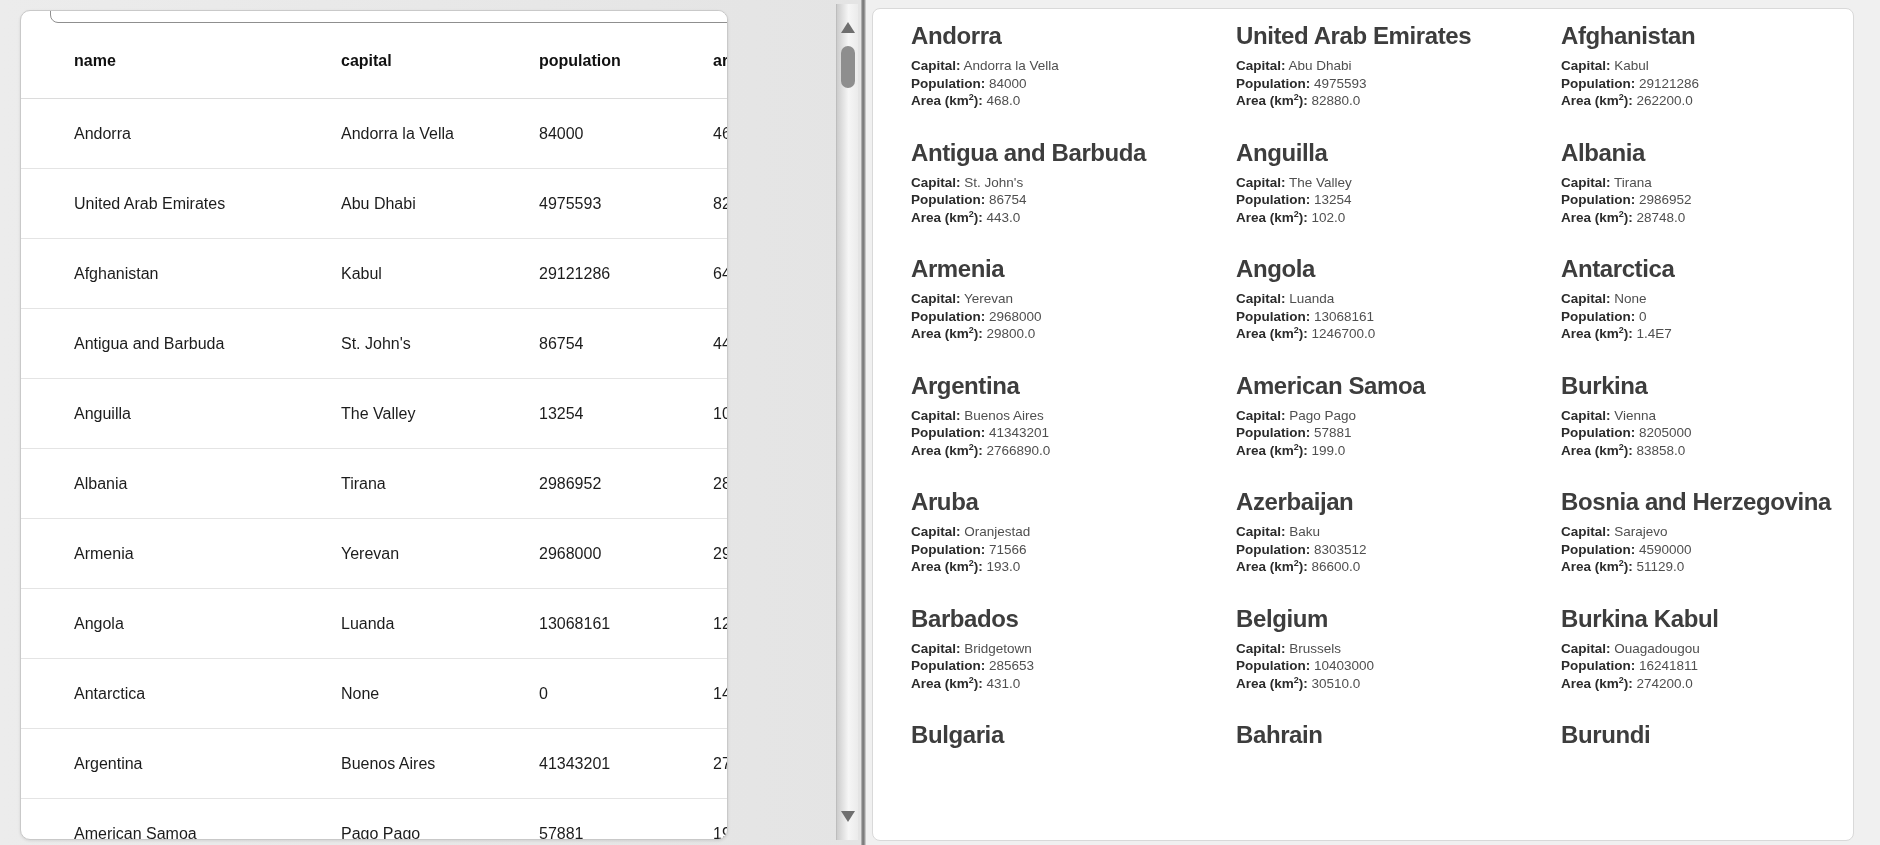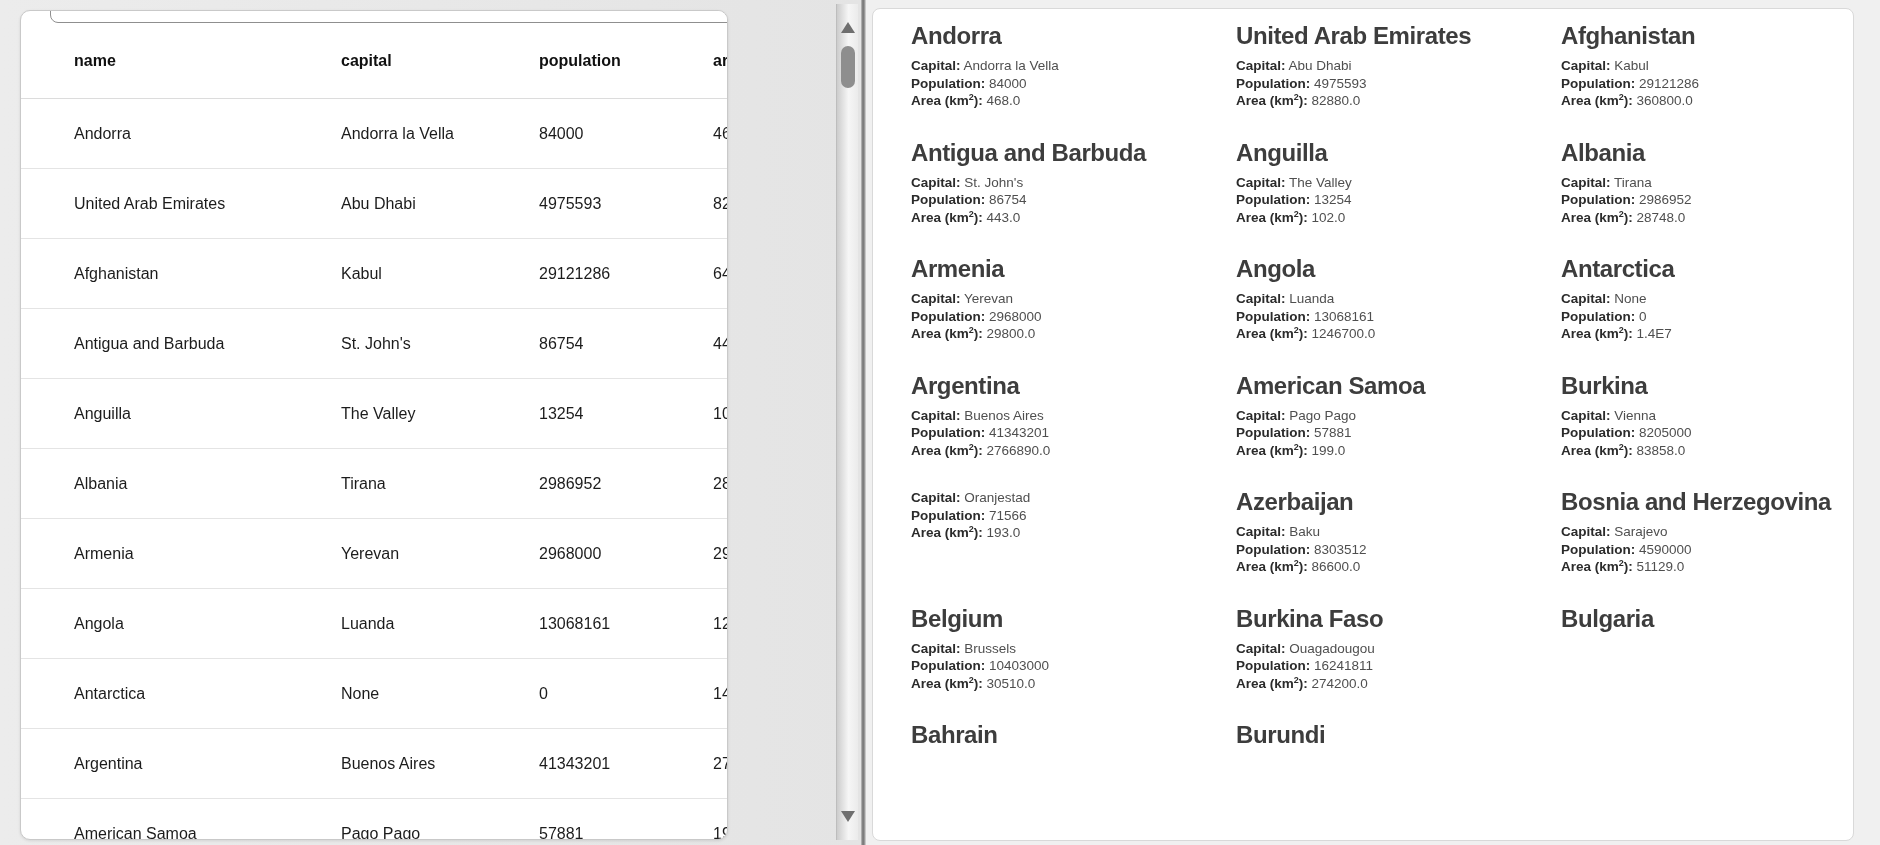--- a/index.html
+++ b/index.html
@@ -200,21 +200,21 @@
 
   <div class="country-card">
     <h2 class="country-title">Afghanistan</h2>
     <div class="country-line">
       <span class="lbl">Capital:</span> <span>Kabul</span>
     </div>
     <div class="country-line">
       <span class="lbl">Population:</span> <span>29121286</span>
     </div>
     <div class="country-line">
-      <span class="lbl"><span class="ap">Area (km</span><sup class="as">2</sup><span class="ax">):</span></span> <span>360800.0</span>
+      <span class="lbl"><span class="ap">Area (km</span><sup class="as">2</sup><span class="ax">):</span></span> <span>262200.0</span>
     </div>
   </div>
 
   <div class="country-card">
     <h2 class="country-title">Antigua and Barbuda</h2>
     <div class="country-line">
       <span class="lbl">Capital:</span> <span>St. John's</span>
     </div>
     <div class="country-line">
       <span class="lbl">Population:</span> <span>86754</span>
@@ -323,20 +323,21 @@
     <div class="country-line">
       <span class="lbl">Population:</span> <span>8205000</span>
     </div>
     <div class="country-line">
       <span class="lbl"><span class="ap">Area (km</span><sup class="as">2</sup><span class="ax">):</span></span> <span>83858.0</span>
     </div>
   </div>
 
 
   <div class="country-card">
+    <h2 class="country-title">Aruba</h2>
     <div class="country-line">
       <span class="lbl">Capital:</span> <span>Oranjestad</span>
     </div>
     <div class="country-line">
       <span class="lbl">Population:</span> <span>71566</span>
     </div>
     <div class="country-line">
       <span class="lbl"><span class="ap">Area (km</span><sup class="as">2</sup><span class="ax">):</span></span> <span>193.0</span>
     </div>
   </div>
@@ -361,37 +362,49 @@
       <span class="lbl">Capital:</span> <span>Sarajevo</span>
     </div>
     <div class="country-line">
       <span class="lbl">Population:</span> <span>4590000</span>
     </div>
     <div class="country-line">
       <span class="lbl"><span class="ap">Area (km</span><sup class="as">2</sup><span class="ax">):</span></span> <span>51129.0</span>
     </div>
   </div>
 
+  <div class="country-card">
+    <h2 class="country-title">Barbados</h2>
+    <div class="country-line">
+      <span class="lbl">Capital:</span> <span>Bridgetown</span>
+    </div>
+    <div class="country-line">
+      <span class="lbl">Population:</span> <span>285653</span>
+    </div>
+    <div class="country-line">
+      <span class="lbl"><span class="ap">Area (km</span><sup class="as">2</sup><span class="ax">):</span></span> <span>431.0</span>
+    </div>
+  </div>
 
 
   <div class="country-card">
     <h2 class="country-title">Belgium</h2>
     <div class="country-line">
       <span class="lbl">Capital:</span> <span>Brussels</span>
     </div>
     <div class="country-line">
       <span class="lbl">Population:</span> <span>10403000</span>
     </div>
     <div class="country-line">
       <span class="lbl"><span class="ap">Area (km</span><sup class="as">2</sup><span class="ax">):</span></span> <span>30510.0</span>
     </div>
   </div>
 
   <div class="country-card">
-    <h2 class="country-title">Burkina Faso</h2>
+    <h2 class="country-title">Burkina Kabul</h2>
     <div class="country-line">
       <span class="lbl">Capital:</span> <span>Ouagadougou</span>
     </div>
     <div class="country-line">
       <span class="lbl">Population:</span> <span>16241811</span>
     </div>
     <div class="country-line">
       <span class="lbl"><span class="ap">Area (km</span><sup class="as">2</sup><span class="ax">):</span></span> <span>274200.0</span>
     </div>
   </div>

